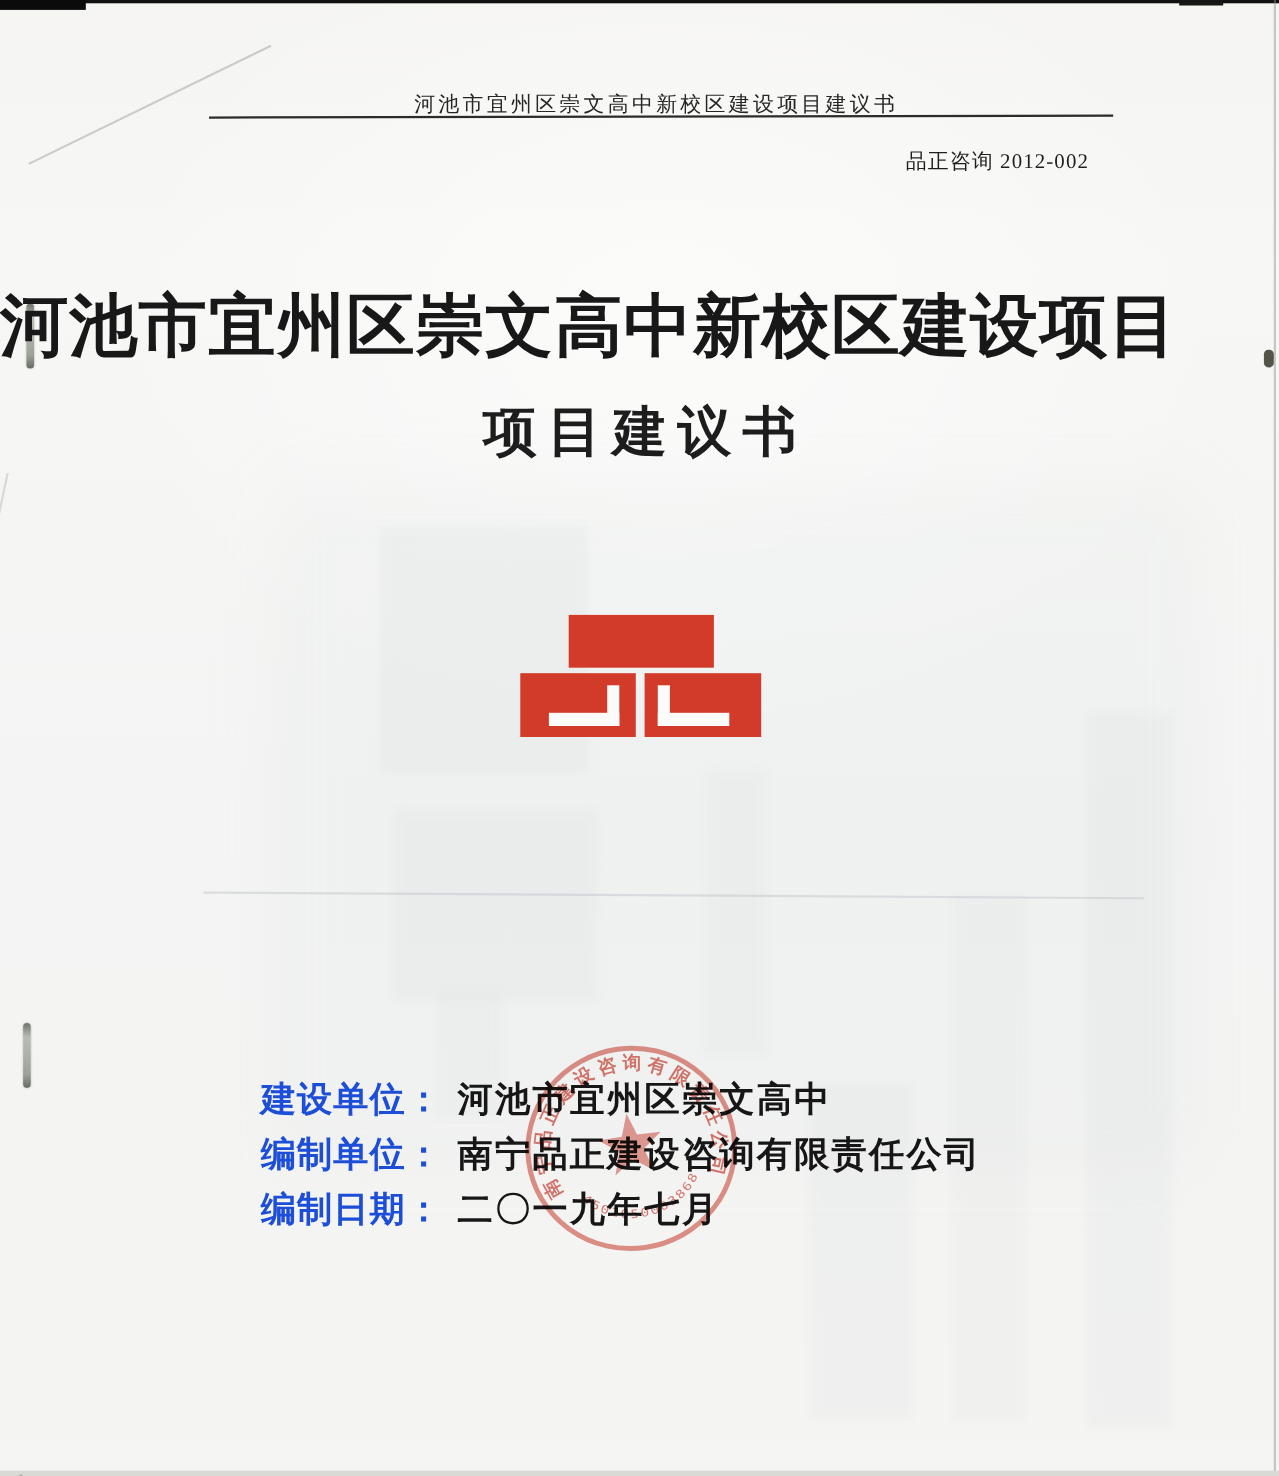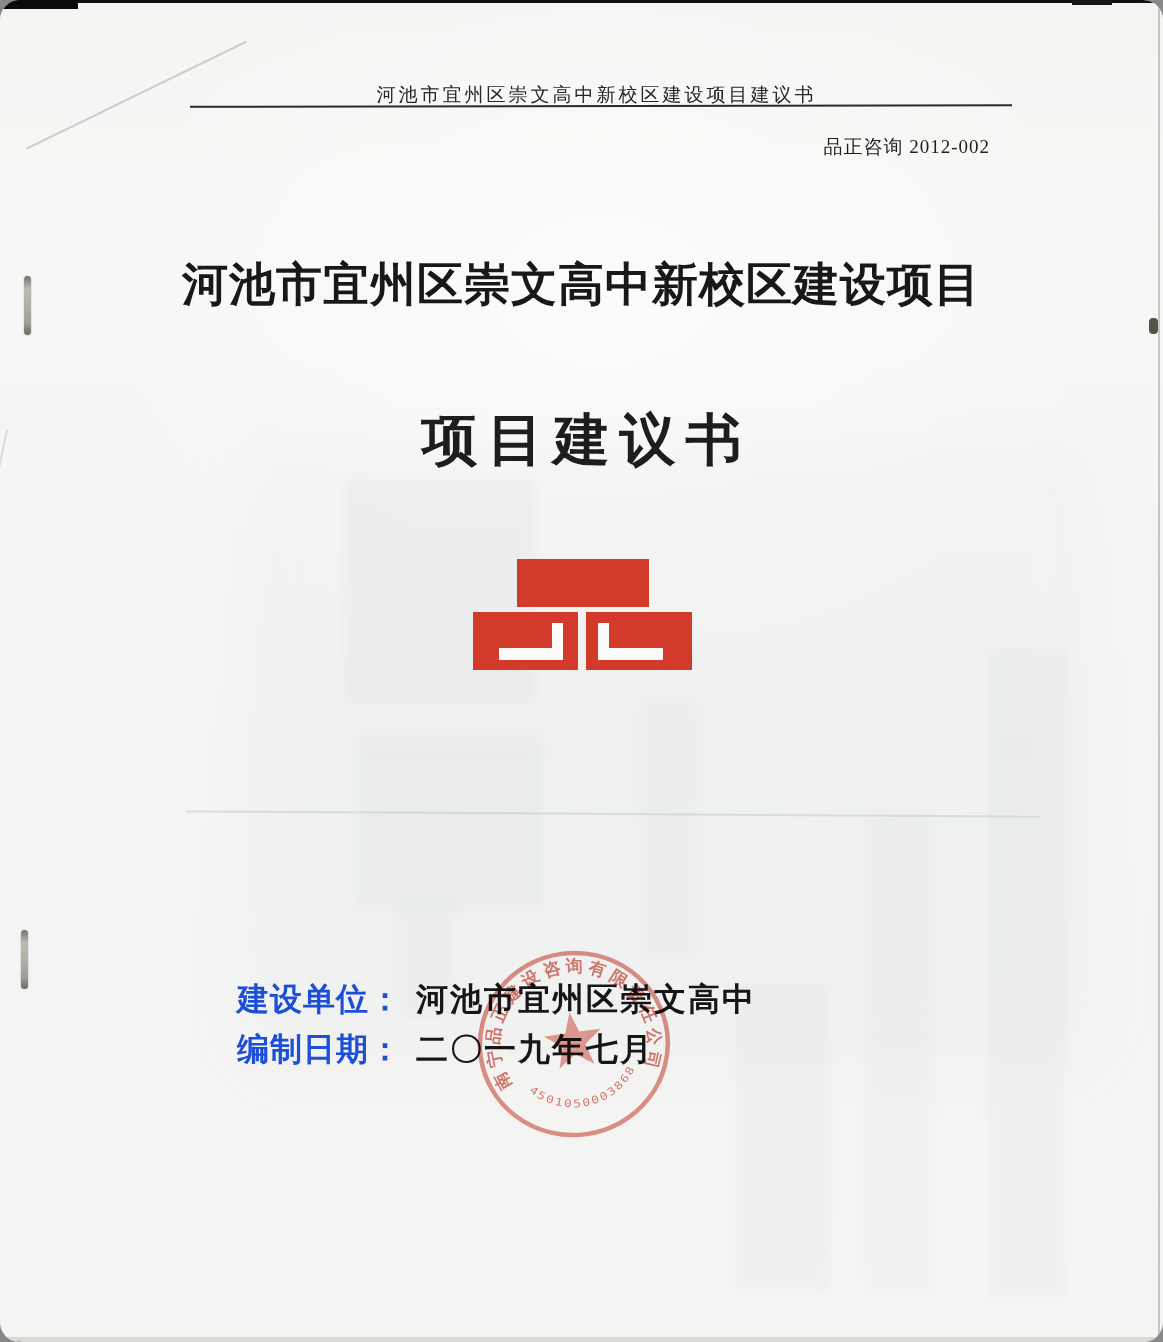--- a/index.html
+++ b/index.html
@@ -3,21 +3,20 @@
 <meta charset="utf-8">
 <style>
   html,body{margin:0;padding:0;background:#888;}
   .page{
     position:relative;
     width:1163px;height:1342px;
     margin:0 auto;
     background:#f7f7f5;
     overflow:hidden;
     font-family:"Liberation Serif",serif;
-    border-radius:20px;
   }
   
   .scan-wash{
     position:absolute;inset:0;pointer-events:none;
     background:
       radial-gradient(ellipse 70% 45% at 52% 22%, rgba(255,255,255,.55), rgba(255,255,255,0) 65%),
       linear-gradient(180deg, rgba(244,243,240,.6) 0%, rgba(255,255,255,0) 18%, rgba(232,236,238,.25) 55%, rgba(240,240,238,.35) 100%);
   }
   .cool-wash{
     position:absolute;left:250px;top:440px;width:840px;height:620px;
@@ -65,28 +64,28 @@
     text-indent:30px;
   }
   .header-rule{position:absolute;left:190px;top:105px;width:822px;height:2px;background:#2b2b2b;transform:rotate(-.12deg);}
   .doc-number{
     position:absolute;right:173px;top:134px;
     font-size:19px;letter-spacing:1px;color:#1f1f1f;
   }
 
   
   .title-1{
-    position:absolute;left:0;top:254px;width:100%;text-align:center;
+    position:absolute;left:0;top:254px;width:100%;
     font-family:"Liberation Serif",serif;font-weight:700;
-    font-size:46px;letter-spacing:1px;color:#181818;
+    font-size:62px;letter-spacing:1px;color:#181818;
   }
   .title-2{
     position:absolute;left:0;top:360px;width:100%;text-align:center;
     font-family:"DejaVu Sans","Liberation Sans",sans-serif;font-weight:900;
-    font-size:56px;letter-spacing:10px;color:#1d1d1d;text-indent:10px;margin-top:43px;
+    font-size:49px;letter-spacing:10px;color:#1d1d1d;text-indent:10px;
   }
 
   
   .logo{position:absolute;left:0;top:0;}
   .logo .blk{position:absolute;background:#d23b2a;}
   .blk-top{left:517px;top:559px;width:132px;height:48px;}
   .blk-bl{left:473px;top:612px;width:105px;height:58px;}
   .blk-br{left:586px;top:612px;width:106px;height:58px;}
   .blk .wmark{position:absolute;background:#fbfbf9;}
   
@@ -161,20 +160,23 @@
       <span class="wmark br-v"></span>
       <span class="wmark br-h"></span>
     </div>
   </div>
 
   <div class="footer-block">
     <div class="f-row">
       <span class="f-label">建设单位：</span><span class="f-value">河池市宜州区崇文高中</span>
     </div>
     <div class="f-row">
+      <span class="f-label">编制单位：</span><span class="f-value">南宁品正建设咨询有限责任公司</span>
+    </div>
+    <div class="f-row">
       <span class="f-label">编制日期：</span><span class="f-value">二〇一九年七月</span>
     </div>
   </div>
 
   <svg class="stamp" viewBox="0 0 210 200" xmlns="http://www.w3.org/2000/svg">
     <defs>
       <path id="arc-top" d="M 39 133 A 75 72 0 1 1 171 133" fill="none"></path>
       <path id="arc-bottom" d="M 49 133 A 66 62 0 0 0 161 133" fill="none"></path>
     </defs>
     <ellipse cx="105" cy="99" rx="94" ry="91" fill="none" stroke="rgba(206,58,44,0.60)" stroke-width="4.5"></ellipse>

